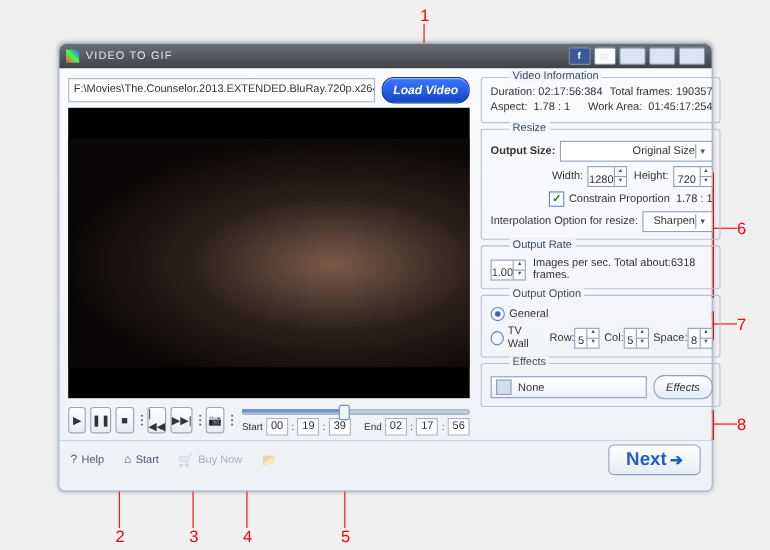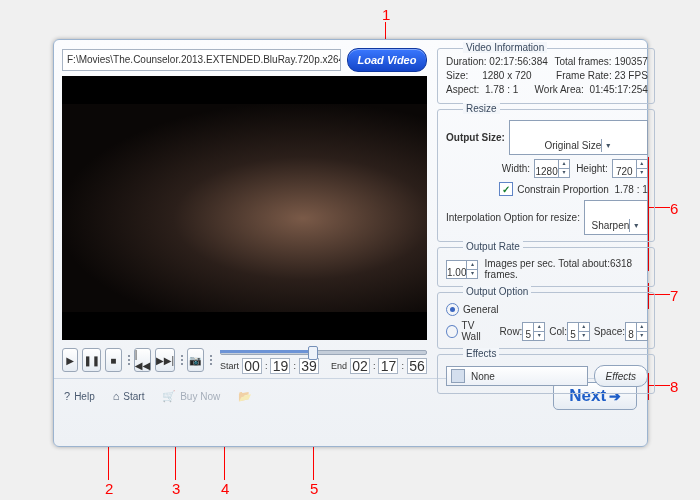--- a/index.html
+++ b/index.html
@@ -22,29 +22,29 @@
 .transport{display:flex;align-items:center;margin-top:6px;gap:4px}
 .tbtn{width:26px;height:22px;border:1px solid #9aa7b8;background:linear-gradient(#fff,#e6ecf3);border-radius:3px;display:flex;align-items:center;justify-content:center;font-size:10px}
 .dots{width:4px;display:flex;flex-direction:column;gap:2px;margin-left:2px}
 .dots span{width:2px;height:2px;background:#6a7688;border-radius:50%}
 .sliderrow{flex:1;display:flex;flex-direction:column;margin-left:4px}
 .slider{height:10px;position:relative;margin-bottom:2px}
 .track{position:absolute;left:0;right:0;top:4px;height:3px;background:#c4cdd9;border:1px solid #9aa7b8;border-radius:2px}
 .fill{position:absolute;left:0;width:45%;top:4px;height:3px;background:#6c93d6}
 .thumb{position:absolute;left:45%;top:0;width:8px;height:12px;background:#eef3fa;border:1px solid #7590b8;border-radius:2px;transform:translateX(-50%)}
 .timerow{display:flex;align-items:center;gap:3px;font-size:9px}
-.timerow .tfield{width:18px;height:14px;border:1px solid #a8b4c4;background:#fff;text-align:center;line-height:14px;font-size:14px}
+.timerow .tfield{width:18px;height:14px;border:1px solid #a8b4c4;background:#fff;text-align:center;line-height:14px;font-size:10px}
 .right{flex:1;margin-left:10px;display:flex;flex-direction:column;font-size:10px}
 .grp{border:1px solid #b7c3d3;border-radius:3px;padding:6px 6px 6px 8px;margin-bottom:5px;position:relative}
 .grp .gtitle{position:absolute;top:-7px;left:25px;background:#f3f6fa;padding:0 3px;color:#3a4a5f}
 .inforow{display:flex;justify-content:space-between;line-height:14px}
 .bold{font-weight:bold}
 .row{display:flex;align-items:center;margin-top:4px}
 .row .lbl{margin-right:4px}
-.sel{height:17px;border:1px solid #8ea0b8;background:#fff;font-size:10px;display:flex;align-items:center;justify-content:center;padding:16px 2px 0 4px}
+.sel{height:17px;border:1px solid #8ea0b8;background:#fff;font-size:10px;display:flex;align-items:center;justify-content:flex-end;padding:0 2px 0 4px}
 .sel .dd{width:12px;height:13px;border-left:1px solid #8ea0b8;display:flex;align-items:center;justify-content:center;font-size:8px;color:#456}
 .num{width:34px;height:17px;border:1px solid #8ea0b8;background:#fff;display:flex;align-items:flex-end}
 .num span{flex:1;text-align:center}
 .spn{width:11px;display:flex;flex-direction:column}
 .spn div{height:8px;border-left:1px solid #8ea0b8;font-size:6px;line-height:7px;text-align:center;color:#456}
 .spn div:first-child{border-bottom:1px solid #8ea0b8}
 .chk{width:12px;height:12px;border:1px solid #5f84c6;background:#fff;display:inline-flex;align-items:center;justify-content:center;margin-right:4px;color:#137d2a;font-size:10px;font-weight:bold}
 .rad{width:11px;height:11px;border:1px solid #5f84c6;border-radius:50%;display:inline-flex;align-items:center;justify-content:center;margin-right:4px}
 .rad .dot{width:5px;height:5px;background:#3a66c0;border-radius:50%}
 .effbar{height:18px;border:1px solid #8ea0b8;background:linear-gradient(#fff,#edf1f7);display:flex;align-items:center;padding:0 4px;font-size:10px;flex:1}
@@ -78,20 +78,30 @@
 <div class="redbox" style="left:404px;top:71px;width:84px;height:26px"></div>
 <div class="redbox" style="left:63px;top:394px;width:88px;height:28px"></div>
 <div class="redbox" style="left:155px;top:394px;width:57px;height:28px"></div>
 <div class="redbox" style="left:214px;top:394px;width:30px;height:28px"></div>
 <div class="redbox" style="left:256px;top:394px;width:172px;height:28px"></div>
 <div class="redbox" style="left:495px;top:157px;width:150px;height:110px"></div>
 <div class="redbox" style="left:498px;top:283px;width:147px;height:22px"></div>
 <div class="redbox" style="left:585px;top:373px;width:60px;height:23px"></div>
 
 <div class="window">
+ <div class="titlebar">
+  <span class="logo"></span>
+  <span>VIDEO TO GIF</span>
+  <span class="spacer"></span>
+  <span class="iconbtn" style="background:#3b5998;color:#fff;font-weight:bold">f</span>
+  <span class="iconbtn">▤</span>
+  <span class="winbtn">─</span>
+  <span class="winbtn">☐</span>
+  <span class="winbtn">✕</span>
+ </div>
 
  <div class="content">
   <div class="left">
    <div class="toprow">
     <div class="pathbox">F:\Movies\The.Counselor.2013.EXTENDED.BluRay.720p.x264.AC3</div>
     <div class="loadbtn">Load Video</div>
    </div>
    <div class="video">
     <div class="vframe"></div>
    </div>
@@ -139,24 +149,20 @@
   </div>
 
   <div class="right">
    <div class="grp">
     <span class="gtitle">Video Information</span>
     <div class="inforow">
             <span><span>Duration:</span> <span>02:17:56:384</span></span>
             <span><span>Total frames:</span> <span>190357</span></span>
           </div>
     <div class="inforow">
-            <span><span>Size:</span> &nbsp;&nbsp;&nbsp;&nbsp;<span>1280 x 720</span></span>
-            <span><span>Frame Rate:</span> <span>23 FPS</span></span>
-          </div>
-    <div class="inforow">
             <span><span>Aspect:</span> &nbsp;<span>1.78 : 1</span></span>
             <span><span>Work Area:</span> &nbsp;<span>01:45:17:254</span></span>
           </div>
    </div>
 
    <div class="grp">
     <span class="gtitle">Resize</span>
     <div class="row">
      <span class="bold lbl">Output Size:</span>
      <div class="sel" style="flex:1">

